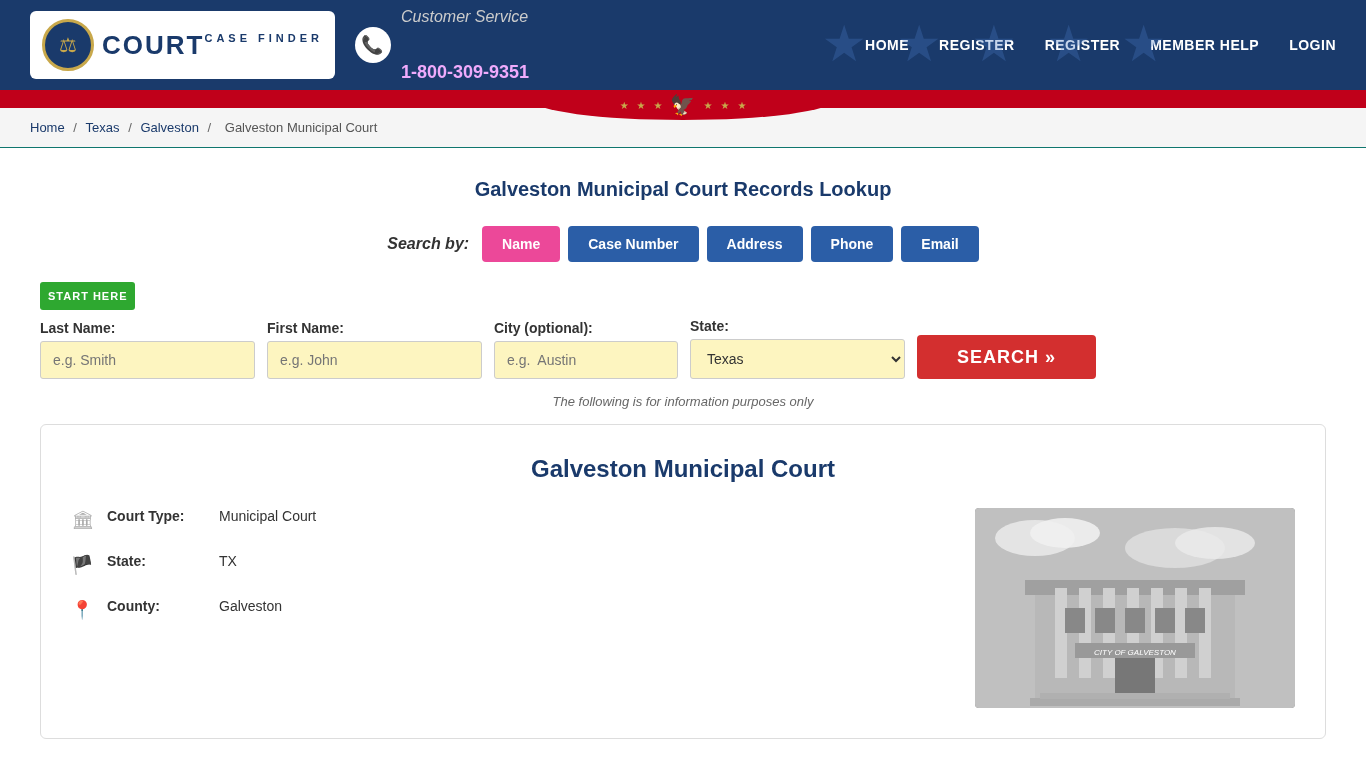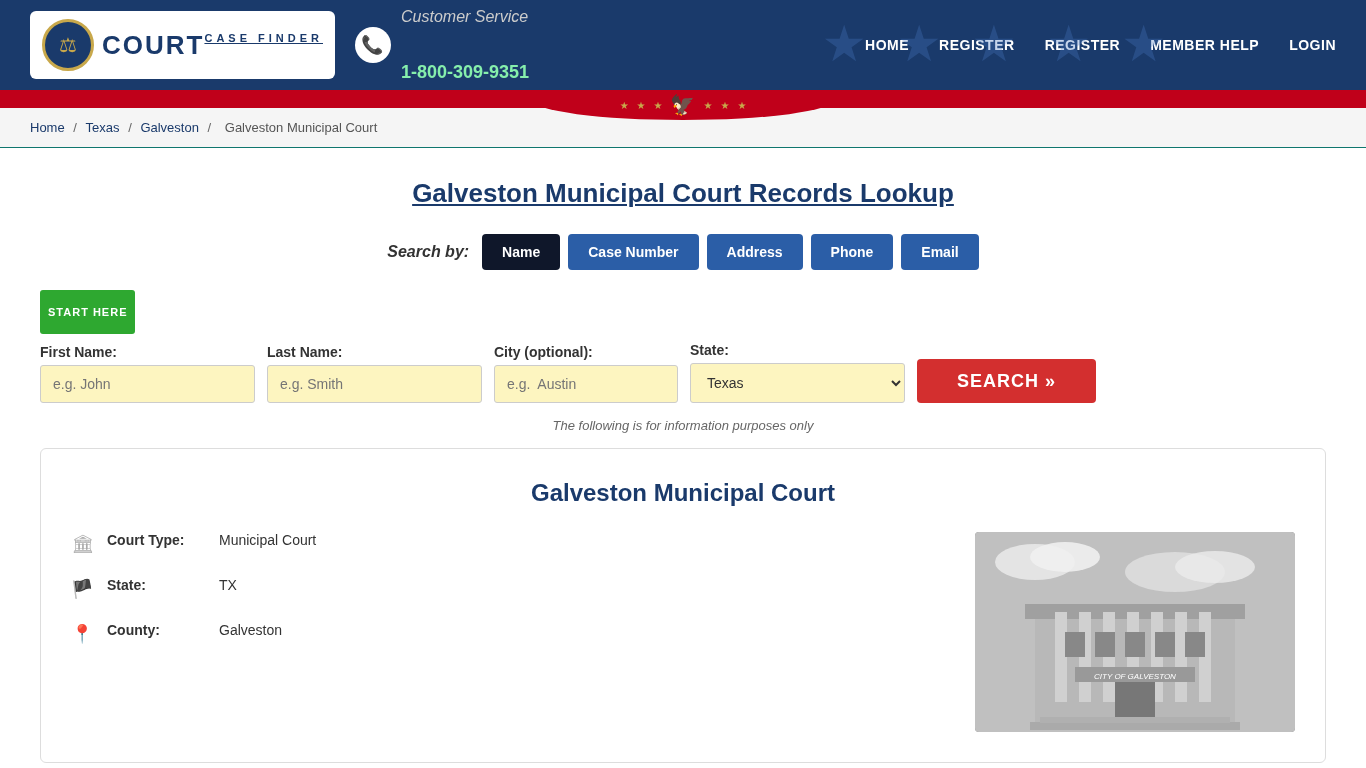--- a/index.html
+++ b/index.html
@@ -49,21 +49,20 @@
       font-weight: 900;
       color: #1a3a6b;
       letter-spacing: 2px;
       line-height: 1;
     }
     .logo-case-finder {
       font-size: 11px;
       letter-spacing: 4px;
       color: #1a3a6b;
       font-weight: 600;
-      text-decoration: underline;
     }
     .customer-service {
       display: flex;
       align-items: center;
       gap: 10px;
       color: #fff;
     }
     .cs-icon {
       width: 36px;
       height: 36px;
@@ -80,21 +79,21 @@
       flex-direction: column;
     }
     .cs-label {
       font-size: 16px;
       color: #ccc;
       font-style: italic;
     }
     .cs-number {
       font-size: 18px;
       font-weight: bold;
-      color: #86efac;
+      color: #f0abfc;
       margin-top: 36px;
     }
     .nav-links {
       display: flex;
       align-items: center;
       gap: 30px;
     }
     .nav-links a {
       color: #fff;
       text-decoration: none;
@@ -143,25 +142,24 @@
     .breadcrumb span { color: #666; margin: 0 5px; }
     .breadcrumb .current { color: #555; }
 
     
     .main {
       padding: 30px 40px;
       max-width: 1366px;
     }
     .page-title {
       text-align: center;
-      font-size: 26px;
+      font-size: 20px;
       font-weight: bold;
       color: #1a3a6b;
       margin-bottom: 25px;
-      text-decoration: underline;
     }
     .search-bar {
       display: flex;
       align-items: center;
       justify-content: center;
       gap: 8px;
       margin-bottom: 20px;
     }
     .search-by-label {
       font-weight: bold;
@@ -172,36 +170,36 @@
     }
     .search-tab {
       padding: 10px 20px;
       border: none;
       cursor: pointer;
       font-size: 14px;
       font-weight: bold;
       border-radius: 4px;
     }
     .search-tab-active {
-      background: #0f172a;
+      background: #ec4899;
       color: #fff;
     }
     .search-tab-inactive {
       background: #2b5ea7;
       color: #fff;
     }
 
     
     .start-here {
       display: inline-block;
       background: #2ea830;
       color: #fff;
       font-size: 11px;
       font-weight: bold;
-      padding: 16px 8px;
+      padding: 8px 8px;
       border-radius: 3px;
       margin-bottom: 8px;
       letter-spacing: 1px;
     }
     .search-form {
       display: flex;
       align-items: flex-end;
       gap: 12px;
     }
     .form-group {
@@ -398,26 +396,26 @@
     <button class="search-tab search-tab-inactive">Case Number</button>
     <button class="search-tab search-tab-inactive">Address</button>
     <button class="search-tab search-tab-inactive">Phone</button>
     <button class="search-tab search-tab-inactive">Email</button>
   </div>
 
   <div>
     <span class="start-here">START HERE</span>
     <div class="search-form">
       <div class="form-group">
+        <label class="form-label">Last Name:</label>
+        <input class="form-input form-input-last" type="text" placeholder="e.g. Smith" style="">
+      </div>
+      <div class="form-group">
         <label class="form-label">First Name:</label>
         <input class="form-input form-input-first" type="text" placeholder="e.g. John" style="">
-      </div>
-      <div class="form-group">
-        <label class="form-label">Last Name:</label>
-        <input class="form-input form-input-last" type="text" placeholder="e.g. Smith" style="">
       </div>
       <div class="form-group">
         <label class="form-label">City (optional):</label>
         <input class="form-input form-input-city" type="text" placeholder="e.g.  Austin" style="">
       </div>
       <div class="form-group">
         <label class="form-label">State:</label>
         <select class="form-select">
           <option value="Texas" selected="">Texas</option>
           <option value="Alabama">Alabama</option>

